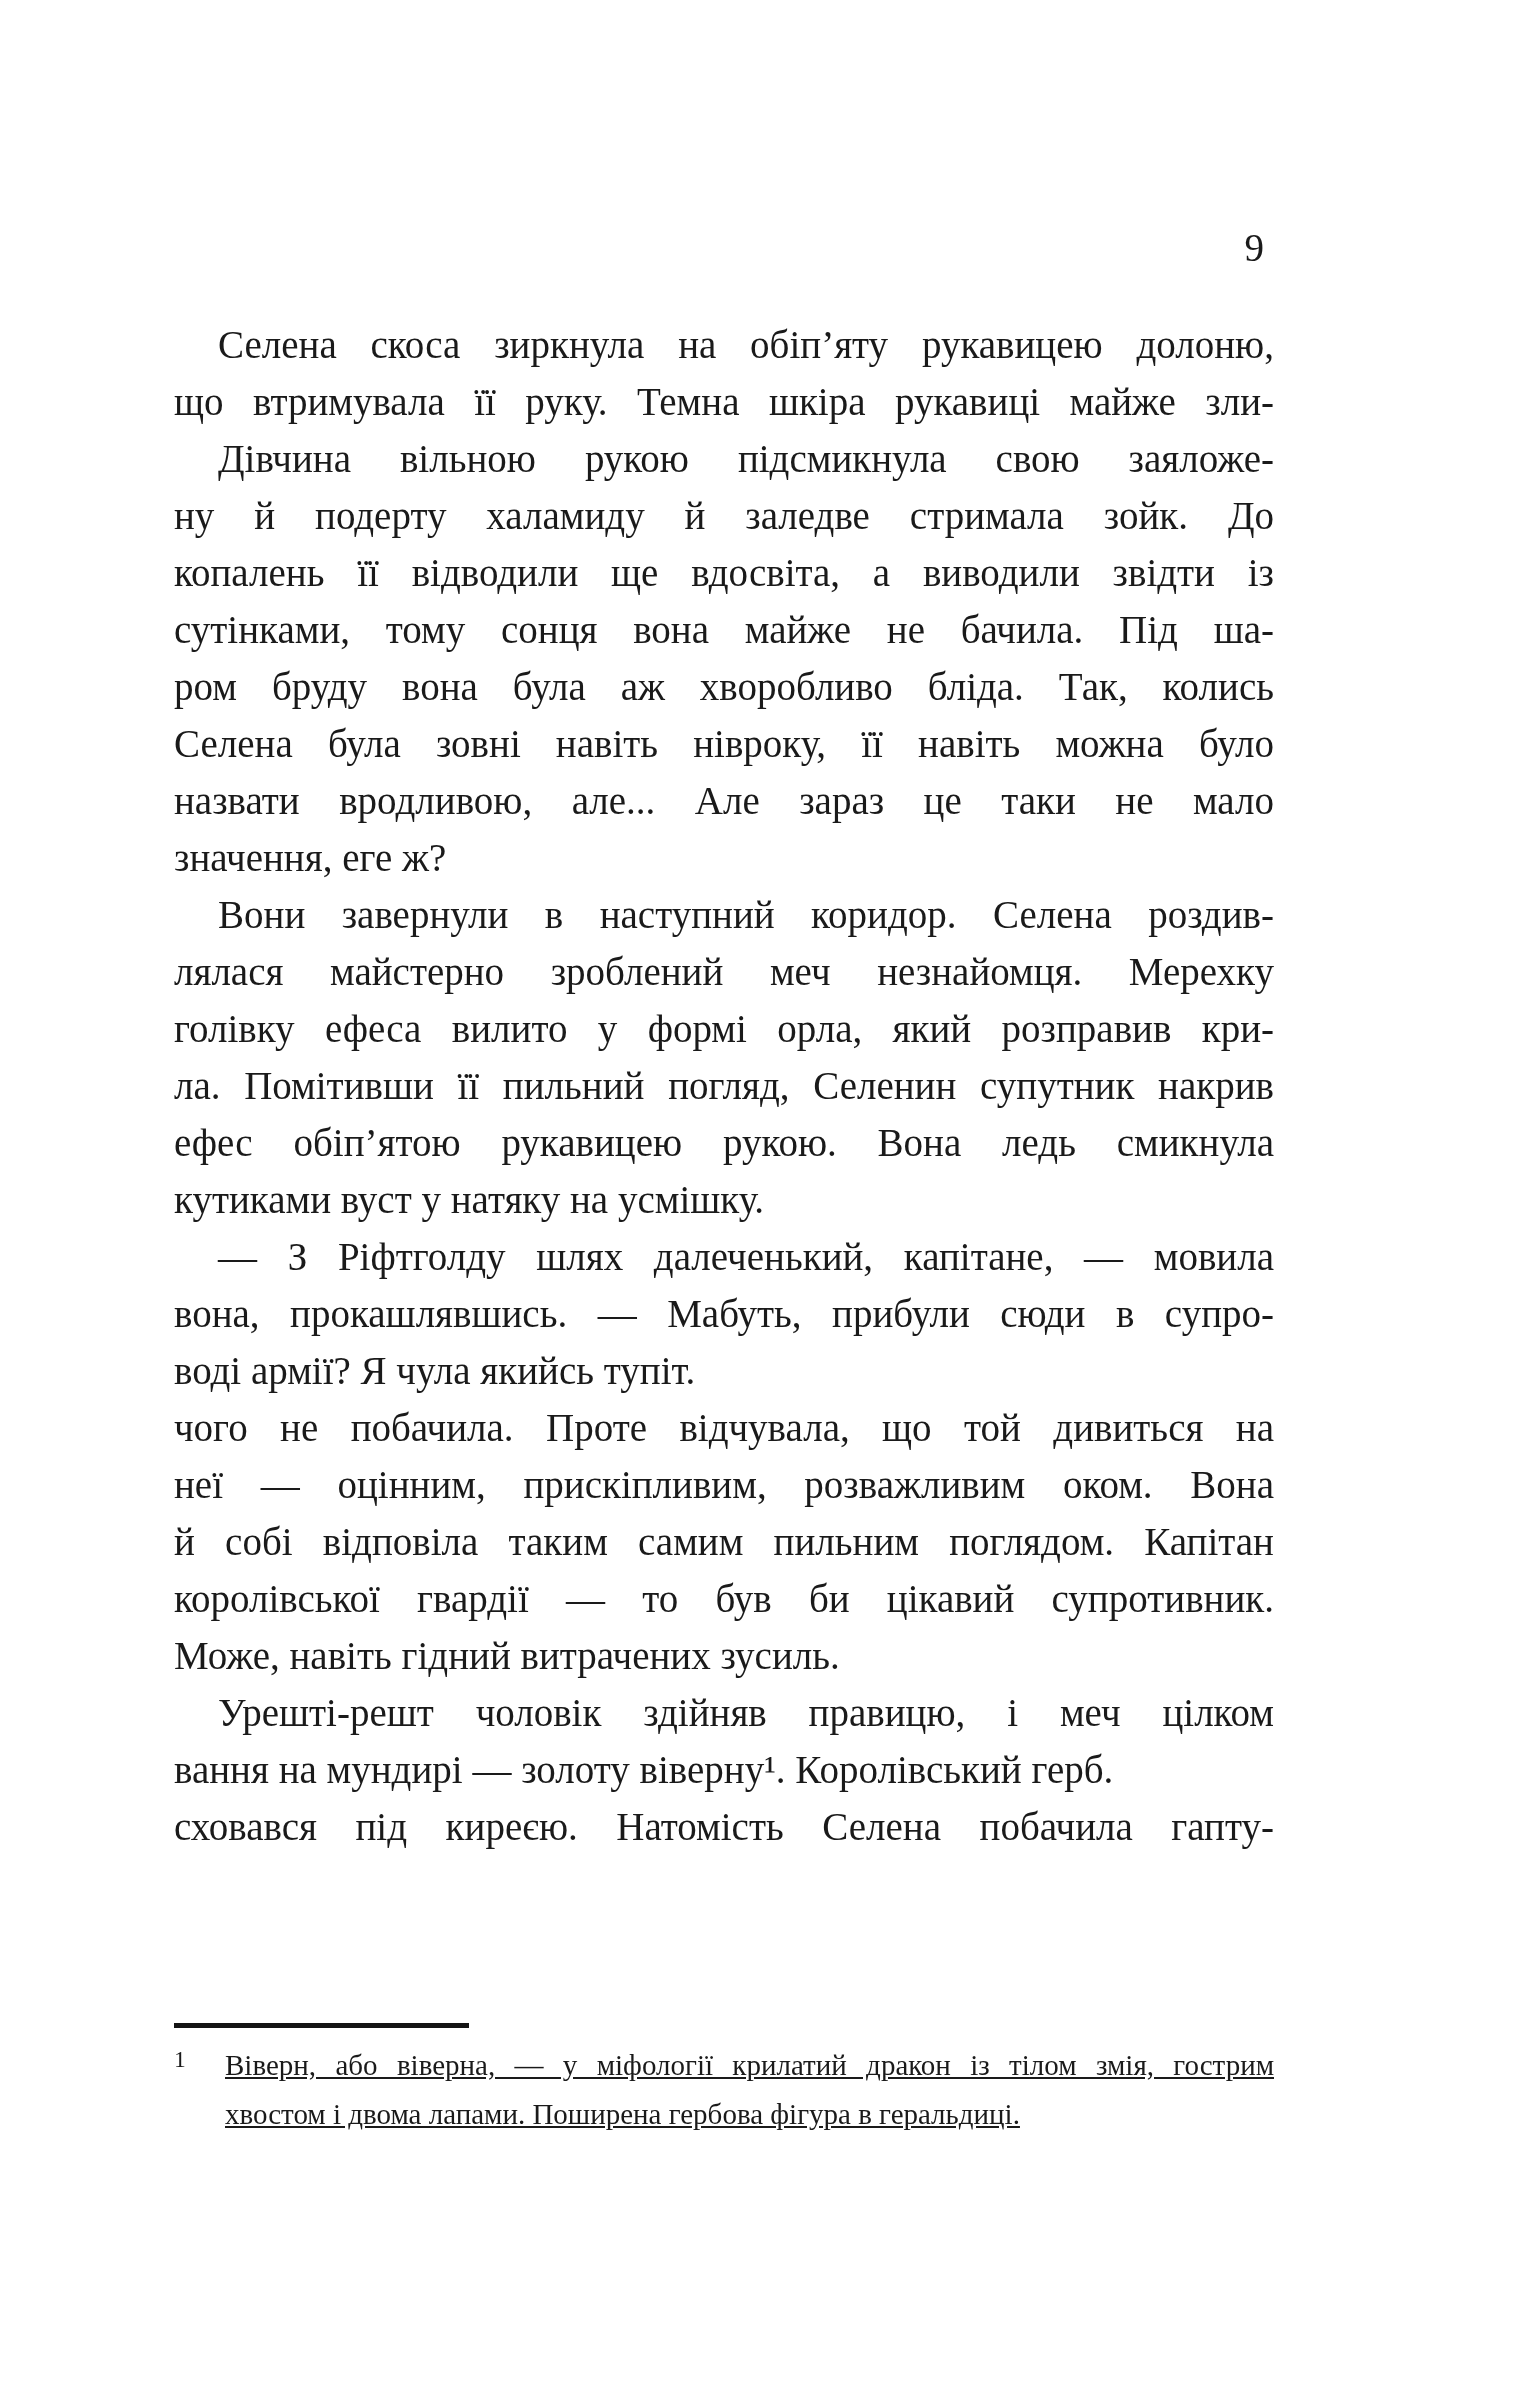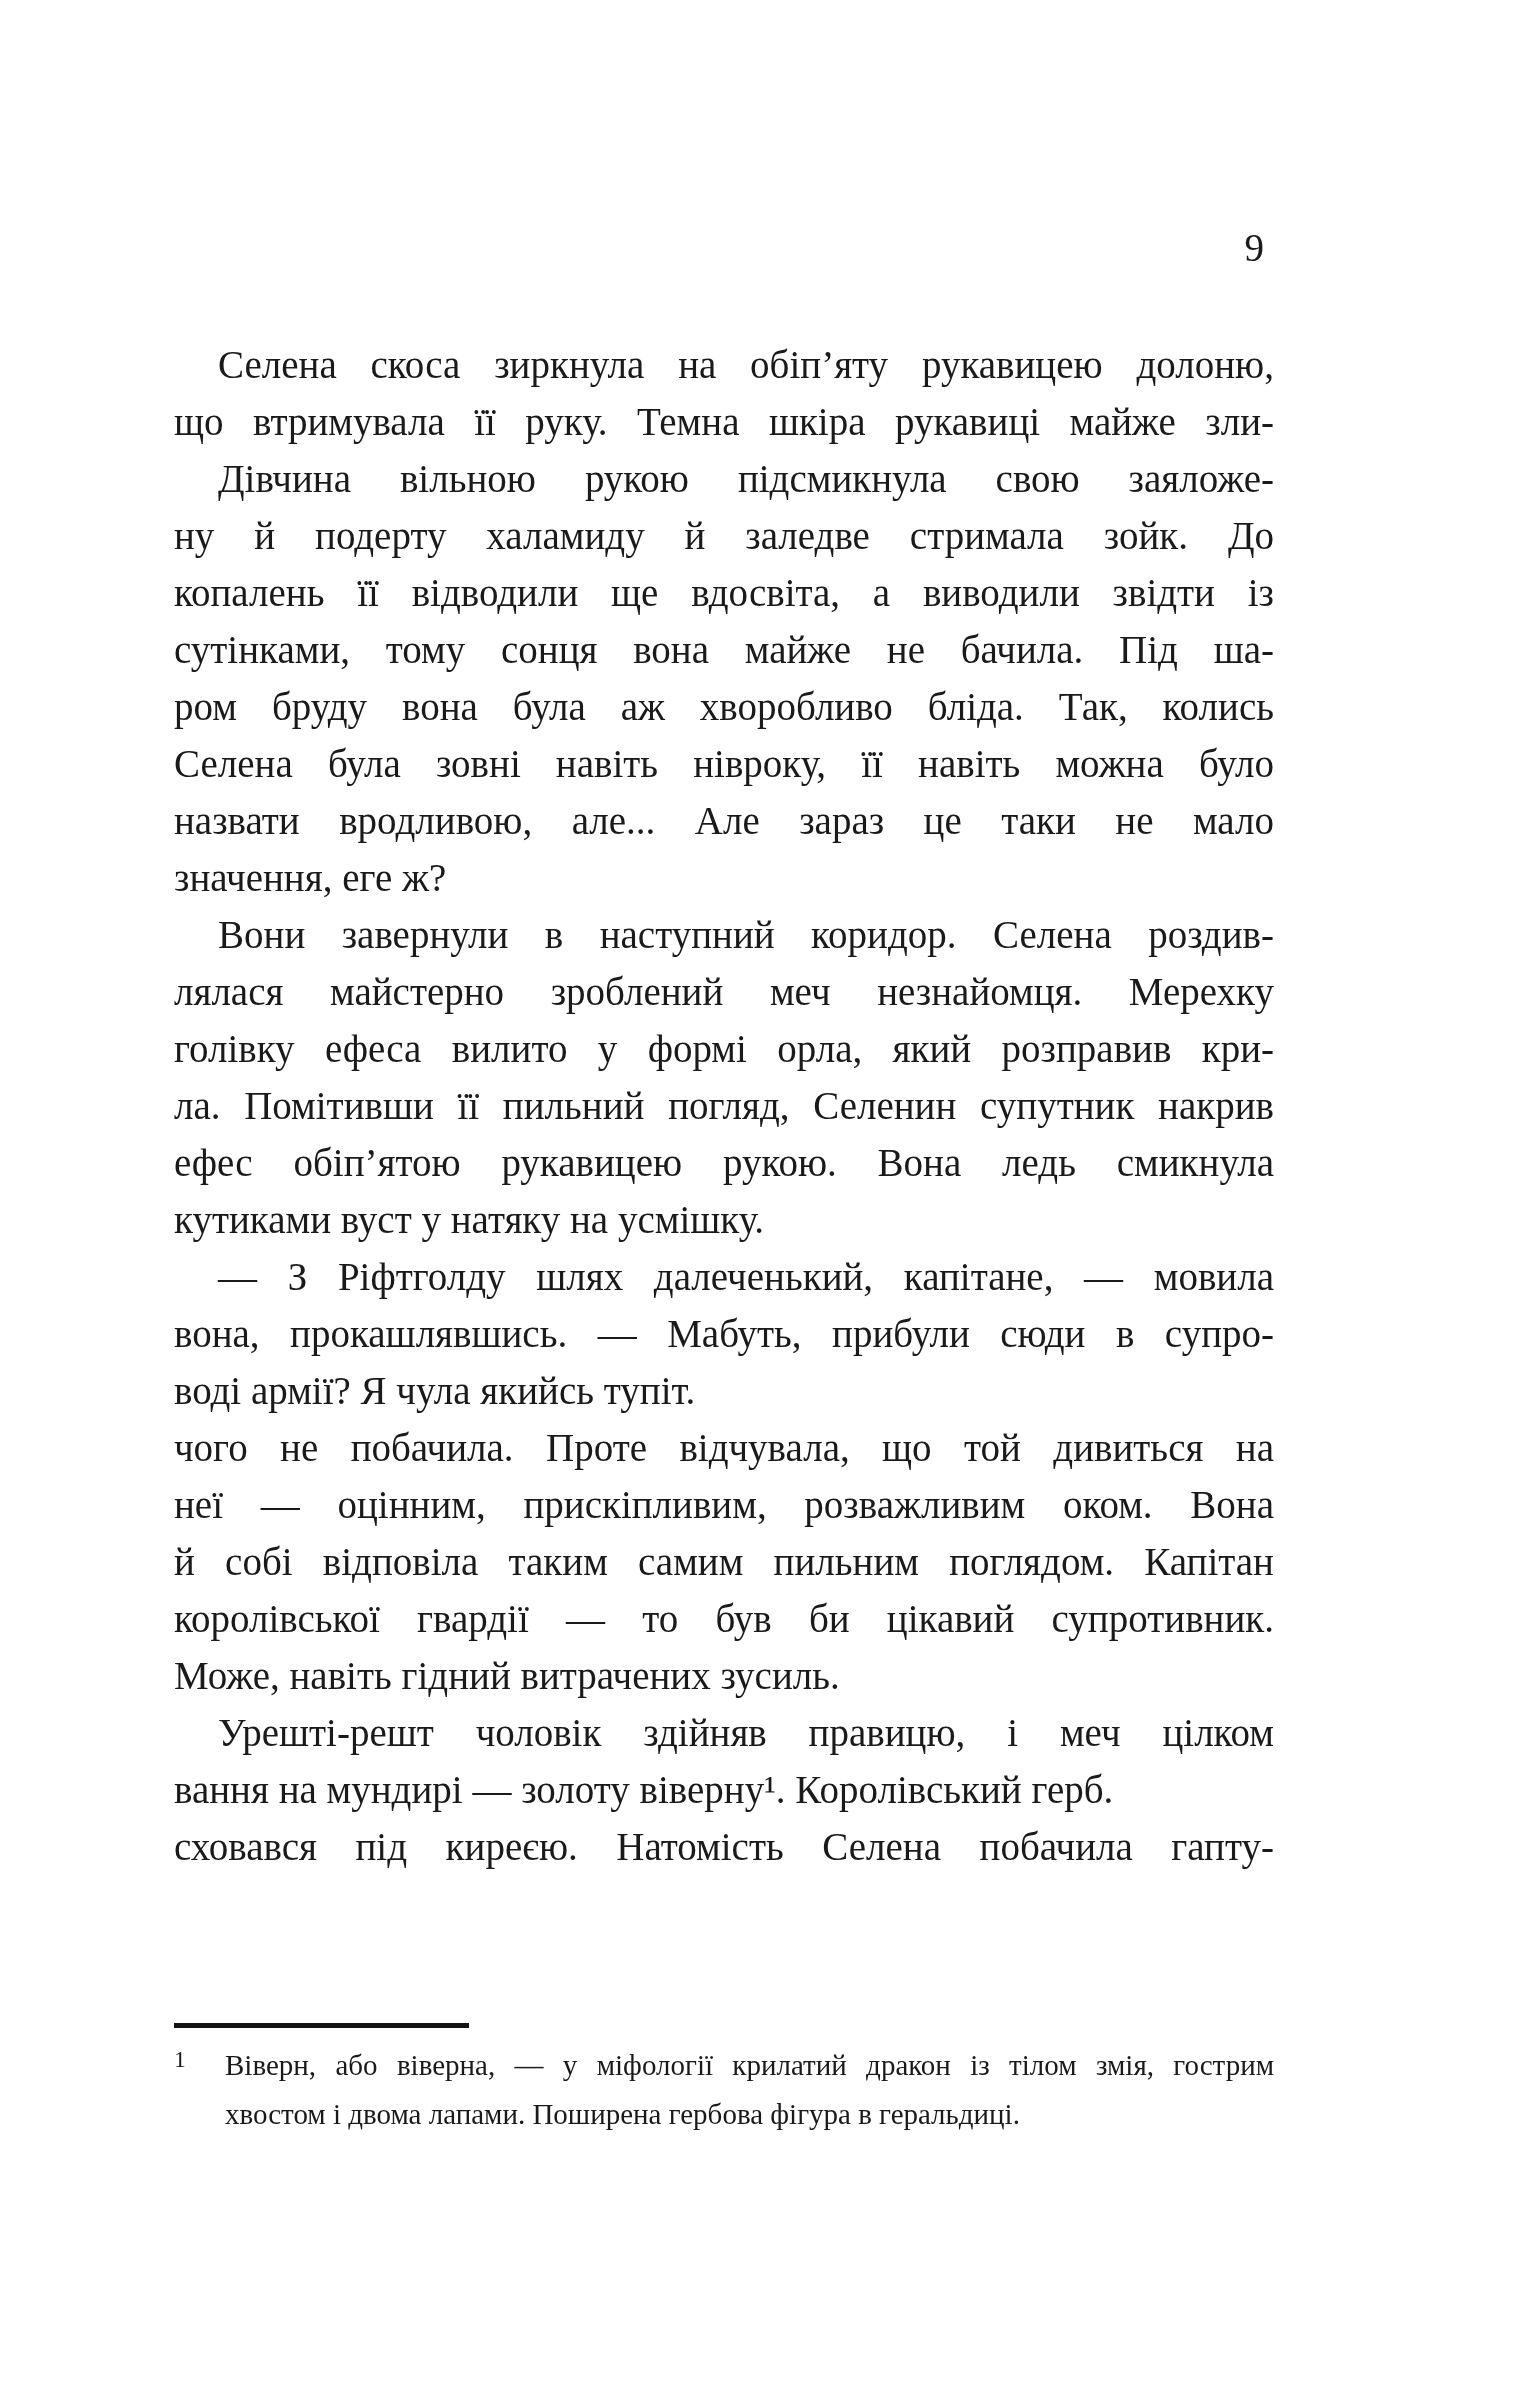--- a/index.html
+++ b/index.html
@@ -21,21 +21,21 @@
     top: 222px;
     left: 174px;
     width: 1090px;
     text-align: right;
     font-size: 39px;
     line-height: 51px;
     color: #1a1a1a;
   }
   .body-text {
     position: absolute;
-    top: 336px;
+    top: 316px;
     left: 174px;
     width: 1100px;
     font-size: 39px;
     line-height: 57px;
   }
   .body-text .line {
     height: 57px;
     text-align: justify;
     text-align-last: justify;
     white-space: normal;
@@ -66,20 +66,21 @@
     width: 51px;
     flex: 0 0 51px;
     font-size: 23.5px;
     line-height: 33px;
     padding-top: 2px;
   }
   .fn-text {
     flex: 1 1 auto;
     font-size: 29px;
     line-height: 49px;
+    text-decoration: underline;
   }
   .fn-text .fline {
     height: 49px;
     text-align: justify;
     text-align-last: justify;
   }
   .fn-text .fline.last {
     text-align-last: left;
   }
 </style>

